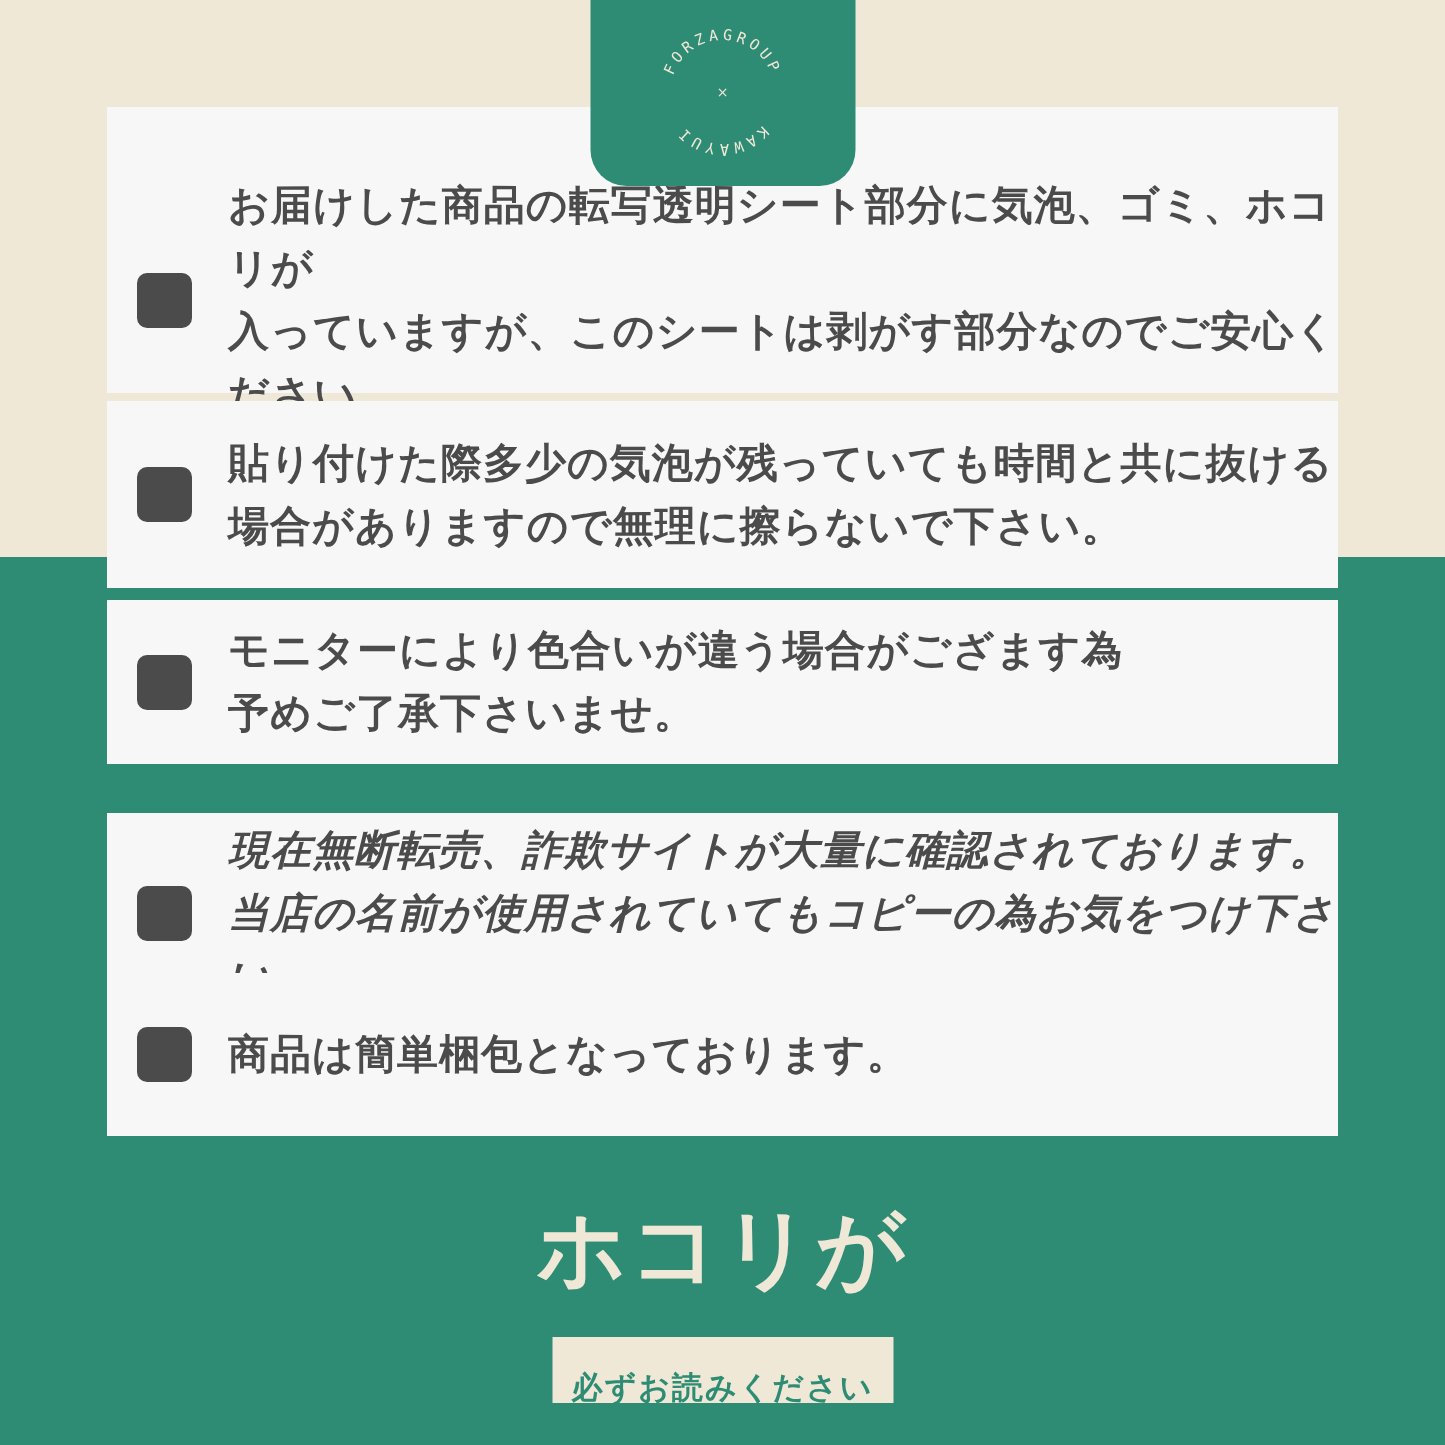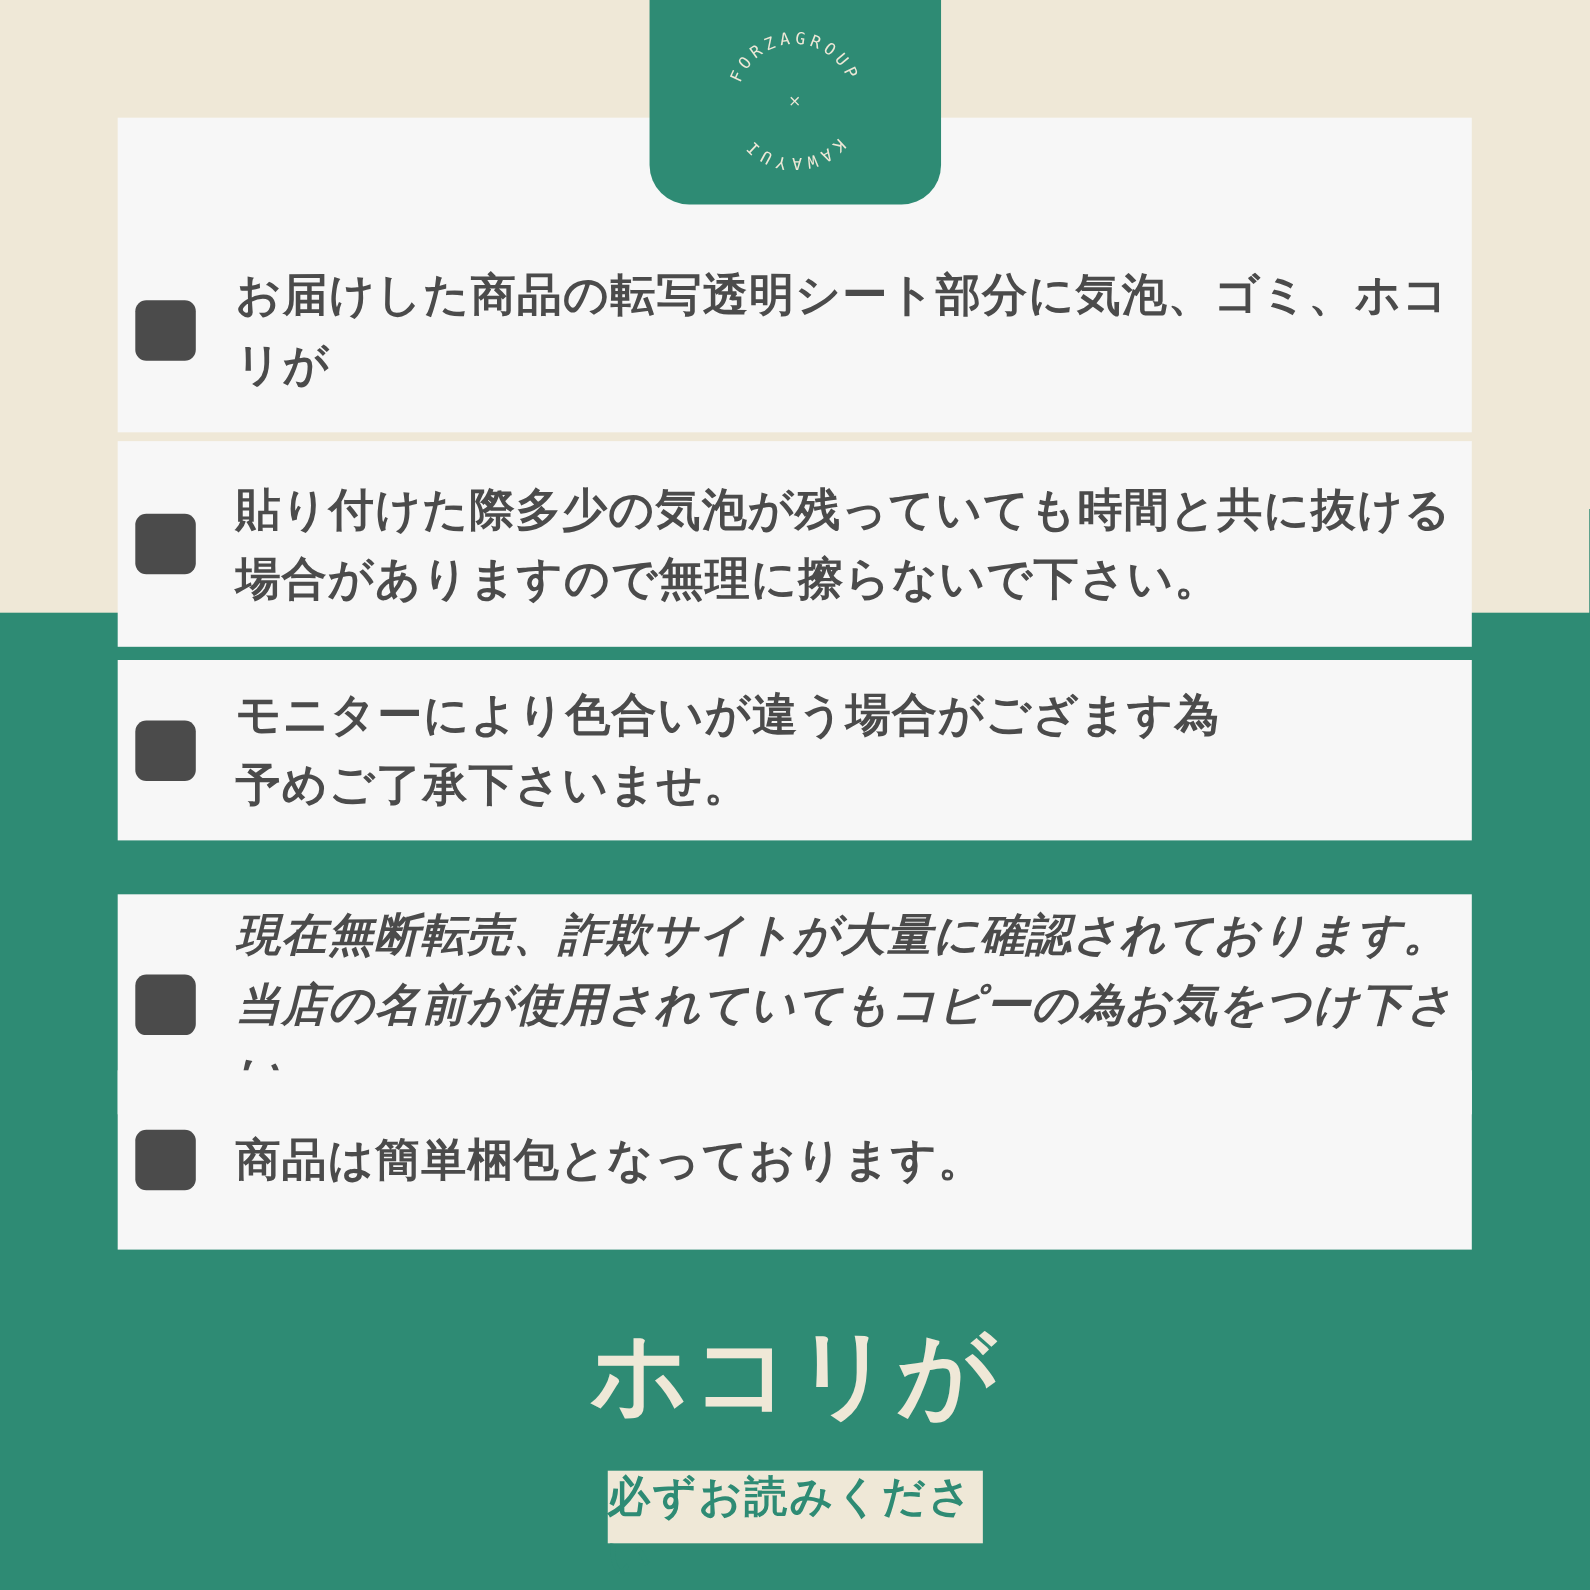--- a/index.html
+++ b/index.html
@@ -24,21 +24,21 @@
   }
   
   .notice-bar {
     position: absolute;
     left: 107px;
     width: 1231px;
     background: #F7F7F7;
     display: flex;
     align-items: center;
     box-sizing: border-box;
-    padding-left: 16px;
+    padding-left: 30px;
   }
   .bar-1 { top: 107px;  height: 286px; padding-top: 100px; }
   .bar-2 { top: 377px;  height: 187px; margin-top: 24px; }
   .bar-3 { top: 600px;  height: 164px; }
   .bar-4 { top: 813px;  height: 200px; font-style: italic; }
   .bar-5 { top: 973px; height: 163px; }
   .bullet {
     width: 55px;
     height: 55px;
     background: #4B4B4B;
@@ -100,38 +100,39 @@
     left: 50%;
     transform: translateX(-50%);
     width: 341px;
     height: 66px;
     background: #EFE8D7;
     display: flex;
     align-items: center;
     justify-content: center;
   }
   .footer-button span {
-    font-size: 39px;
+    font-size: 31px;
     font-weight: bold;
     color: #2E8B74;
     letter-spacing: 2px;
     margin-top: 36px;
   }
 </style>
 </head>
 <body>
 
 <div class="canvas">
 
   <div class="cream-top"></div>
 
   <div class="notice-bar bar-1">
     <span class="bullet"></span>
     <div class="notice-text">
       <p>お届けした商品の転写透明シート部分に気泡、ゴミ、ホコリが</p>
+      <p>入っていますが、このシートは剥がす部分なのでご安心ください。</p>
     </div>
   </div>
 
   <div class="notice-bar bar-2">
     <span class="bullet"></span>
     <div class="notice-text">
       <p>貼り付けた際多少の気泡が残っていても時間と共に抜ける</p>
       <p>場合がありますので無理に擦らないで下さい。</p>
     </div>
   </div>

